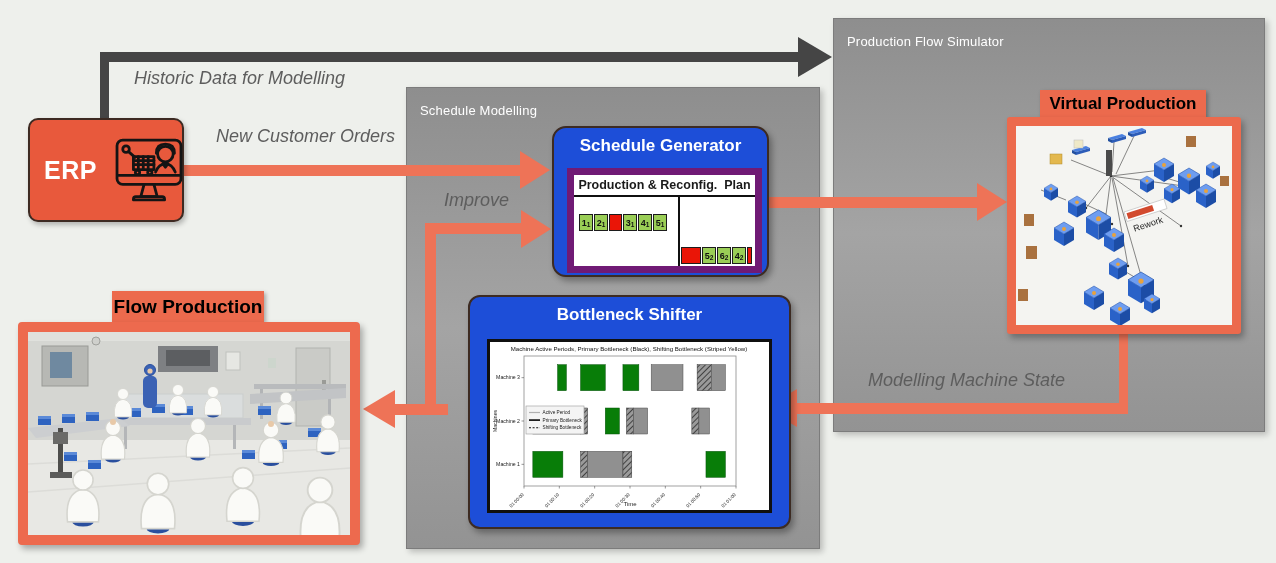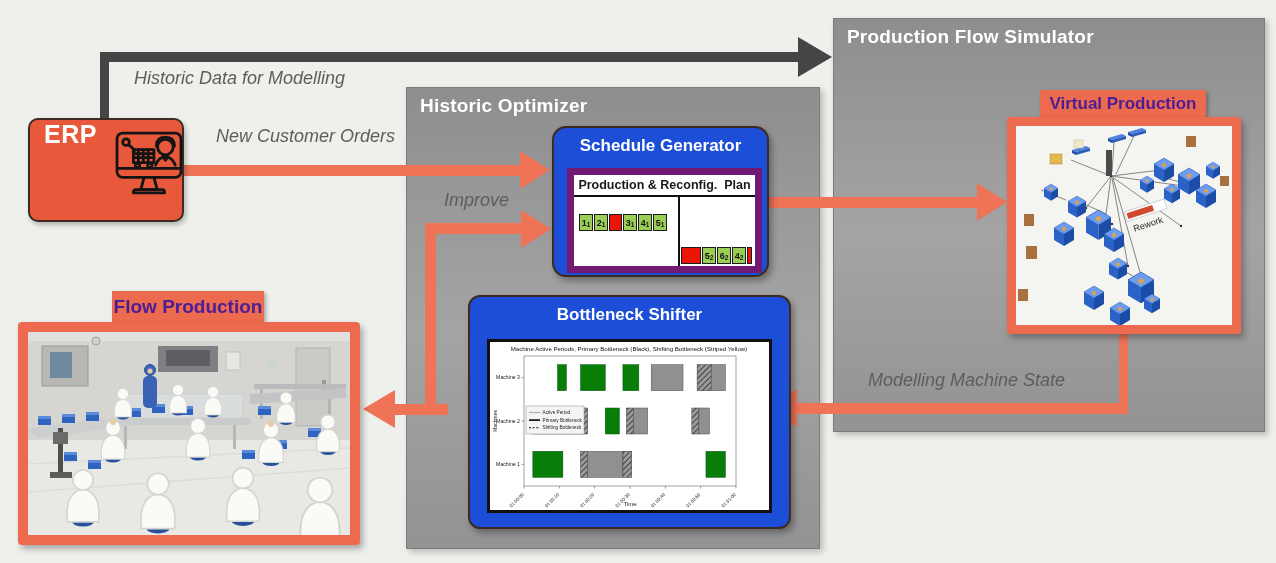--- a/index.html
+++ b/index.html
@@ -1,34 +1,34 @@
 <!DOCTYPE html>
 <html><head>
 <meta charset="utf-8">
 <style>
   html,body{margin:0;padding:0;background:#eef0ec;font-family:"Liberation Sans",sans-serif;}
   #canvas{position:relative;width:1276px;height:563px;background:#eef0ec;overflow:hidden;}
 
   
   .graybox{position:absolute;background:linear-gradient(180deg,#8e8e8e 0%,#a4a4a4 52%,#939393 100%);
            border:1px solid #7c7c7c;box-shadow:3px 3px 6px rgba(0,0,0,.22);z-index:1;}
-  .gray-title{position:absolute;left:13px;top:7px;color:#fff;font-size:19px;font-weight:700;letter-spacing:.2px;}
+  .gray-title{position:absolute;left:13px;top:15px;color:#fff;font-size:13px;font-weight:400;letter-spacing:.2px;}
 
   
   .node{position:absolute;background:#1d4ed8;border:2px solid #3d2b22;border-radius:14px;
         box-shadow:3px 4px 6px rgba(0,0,0,.32);z-index:10;}
   .node-title{color:#fff;font-size:17px;font-weight:700;text-align:center;margin-top:8px;}
 
   .tab{position:absolute;background:#ec6a4d;box-shadow:2px 2px 4px rgba(0,0,0,.3);z-index:9;
-       display:flex;align-items:center;justify-content:center;color:#4c1d95;font-weight:700;}
+       display:flex;align-items:center;justify-content:center;color:#000000;font-weight:700;}
 
   
   .erp{position:absolute;left:28px;top:118px;width:152px;height:100px;background:#e8593c;
        border:2px solid #3d2a22;border-radius:10px;box-shadow:2px 3px 5px rgba(0,0,0,.25);
-       display:flex;align-items:flex-start;z-index:10;}
+       display:flex;align-items:center;z-index:10;}
   .erp-label{color:#fff;font-size:25px;font-weight:600;margin-left:14px;letter-spacing:.5px;}
 
   
   .flabel{position:absolute;font-style:italic;font-size:18px;color:#5d5d5d;z-index:6;white-space:nowrap;margin-left:12px;}
 
   
   .oseg{position:absolute;background:#ee7357;z-index:5;}
   .ohead-r{position:absolute;width:0;height:0;border-top:19px solid transparent;border-bottom:19px solid transparent;
            border-left:30px solid #ee7357;z-index:5;}
   .ohead-l{position:absolute;width:0;height:0;border-top:19px solid transparent;border-bottom:19px solid transparent;
@@ -109,21 +109,21 @@
           <circle cx="51" cy="55.5" r="2.6"></circle>
         <circle cx="70" cy="33" r="9.5"></circle>
         <path d="M59 32 q0 -11 11 -11 q11 0 11 11"></path>
         <path d="M58 55 q4 -10 12 -10 q8 0 12 10"></path>
         <path d="M67 45 l3 4 l3 -4"></path>
       </svg>
     </span>
   </div>
 
   <div class="graybox" style="left:406px;top:87px;width:412px;height:460px;">
-    <div class="gray-title">Historic Optimizer</div>
+    <div class="gray-title">Schedule Modelling</div>
   </div>
 
   <div class="node" style="left:552px;top:126px;width:213px;height:147px;">
     <div class="node-title">Schedule Generator</div>
     <div class="plan-panel">
       <div class="plan-header">Production &amp; Reconfig.&nbsp; Plan</div>
       <div class="plan-body">
         <div class="plan-div"></div>
         <div class="blockrow" style="left:5px;top:17px;" id="plan-row1">
             <span class="blk green">

